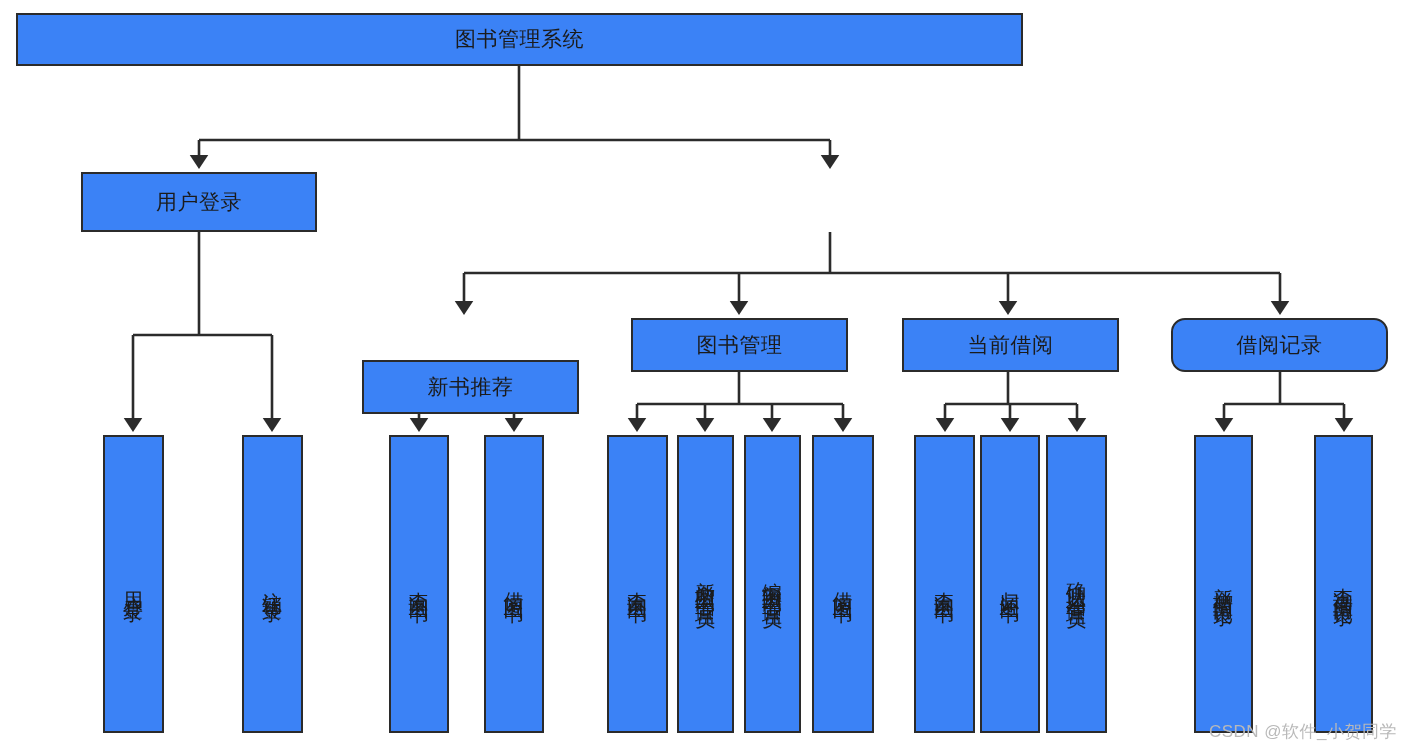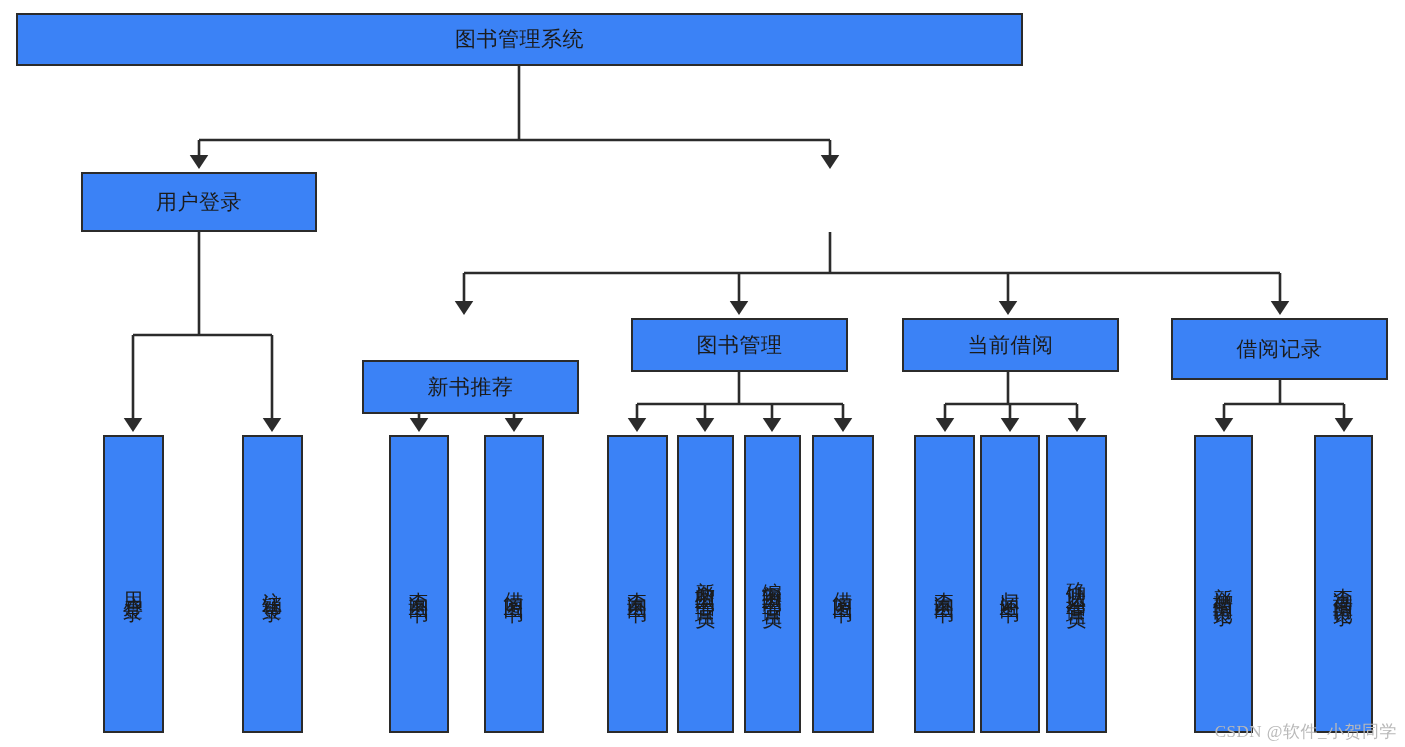--- a/index.html
+++ b/index.html
@@ -58,21 +58,21 @@
   }
   #watermark {
     position: absolute;
     right: 8px;
     bottom: 4px;
     font-size: 17px;
     color: #b9b9b9;
     letter-spacing: 0.5px;
     z-index: 5;
     white-space: nowrap;
-    font-family: Liberation Serif, serif;
+    font-family: Liberation Sans, sans-serif;
   }
 </style>
 </head>
 <body>
 
 <div id="diagram-root">
 
   <svg id="edge-layer" viewBox="0 0 1405 747" xmlns="http://www.w3.org/2000/svg">
     <defs>
       <marker id="arrowhead" markerWidth="9" markerHeight="9" refX="1.2" refY="4" orient="auto" markerUnits="strokeWidth">
@@ -133,21 +133,21 @@
 
   <div class="node" id="node-new-book-recommend" style="left: 362px; top: 318px; width: 217px; height: 54px; margin-top: 42px;">
     <span class="node-label">新书推荐</span>
   </div>
   <div class="node" id="node-book-borrow" style="left: 631px; top: 318px; width: 217px; height: 54px;">
     <span class="node-label">图书管理</span>
   </div>
   <div class="node" id="node-current-borrow" style="left: 902px; top: 318px; width: 217px; height: 54px;">
     <span class="node-label">当前借阅</span>
   </div>
-  <div class="node" id="node-borrow-record" style="left: 1171px; top: 318px; width: 217px; height: 62px;">
+  <div class="node" id="node-borrow-record" style="left: 1171px; top: 318px; width: 217px; height: 54px; border-radius: 14px;">
     <span class="node-label">借阅记录</span>
   </div>
 
   <div class="node leaf" id="node-leaf-0" style="left: 103px; top: 435px; width: 61px; height: 298px;">
     <span class="node-label">用户登录</span>
   </div>
   <div class="node leaf" id="node-leaf-1" style="left: 242px; top: 435px; width: 61px; height: 298px;">
     <span class="node-label">注销登录</span>
   </div>
   <div class="node leaf" id="node-leaf-2" style="left: 389px; top: 435px; width: 60px; height: 298px;">

